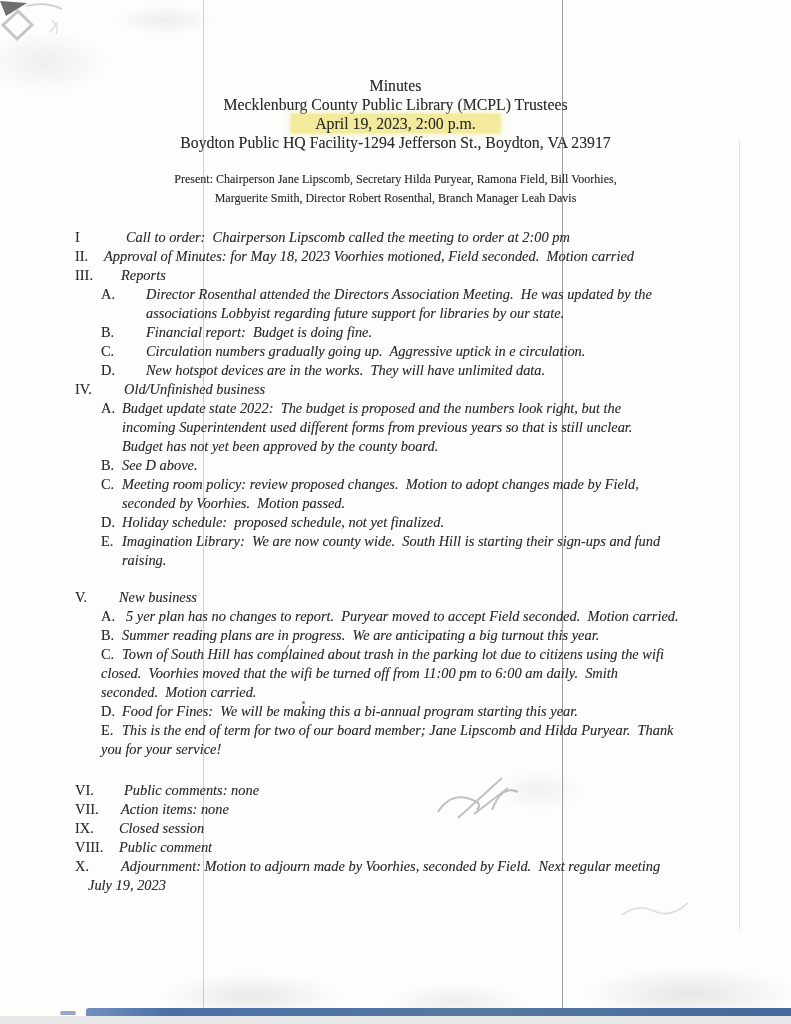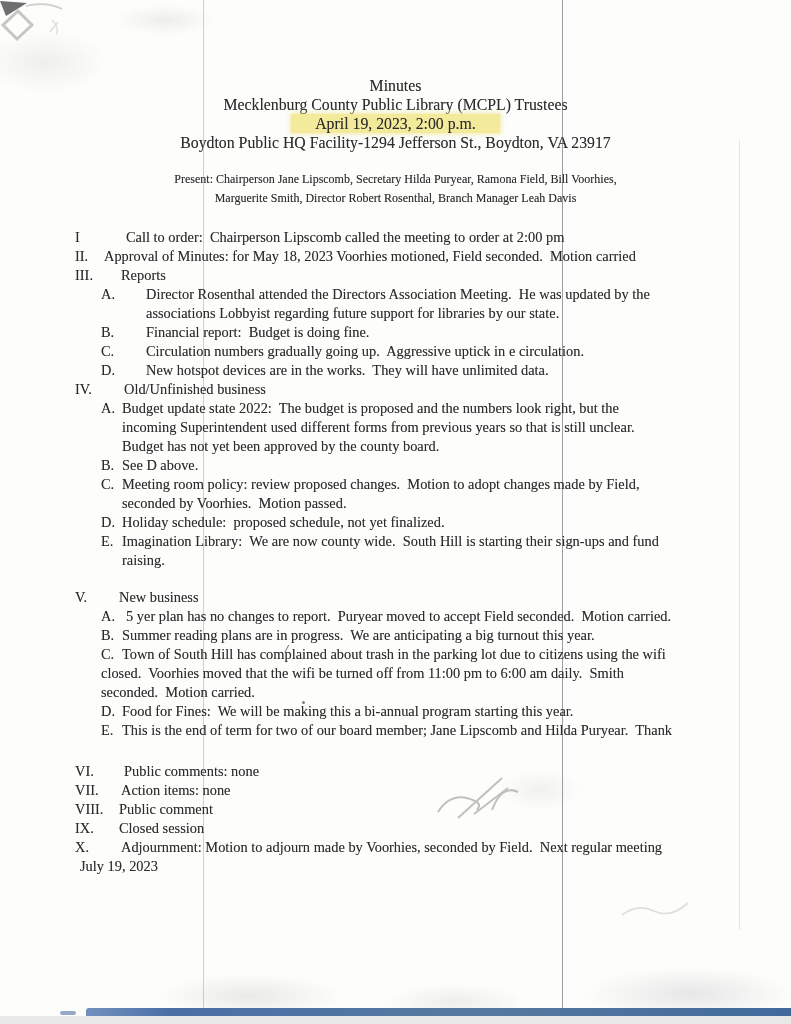--- a/index.html
+++ b/index.html
@@ -28,22 +28,22 @@
     padding:0 24px;
     box-shadow:0 0 5px 1px rgba(240,228,140,0.75);
     text-align:right;
   }
   .present{ margin-top:18px; text-align:center; font-size:12px; line-height:19px; }
 
   .bodylist{ margin-top:20px; padding-left:72px; font-size:14.4px; line-height:19px; }
   .row{ position:relative; white-space:pre; }
   .num{ position:absolute; left:3px; }
   .sub .num{ left:29px; }
-  .txt{ display:block; }
-  .t0{margin-left:8px} .t29{margin-left:29px} .t32{margin-left:32px}
+  .txt{ display:block;font-style:italic; }
+  .t0{margin-left:16px} .t29{margin-left:29px} .t32{margin-left:32px}
   .t47{margin-left:47px} .t49{margin-left:49px} .t50{margin-left:50px}
   .t52{margin-left:52px} .t54{margin-left:54px} .t74{margin-left:74px}
   .gap18{margin-top:18px} .gap16{margin-top:22px}
 
   
   .vline{ position:absolute; top:0; width:1px; pointer-events:none; }
   .vline1{ left:203px; height:1012px; background:rgba(148,170,166,0.50); }
   .vline2{ left:562px; height:1014px; background:rgba(92,102,106,0.62); }
   .vline3{ left:739px; top:140px; height:790px; background:rgba(135,145,142,0.22); }
   .corner-mark{ position:absolute; left:0; top:0; }
@@ -138,25 +138,26 @@
     <div class="row"><span class="txt t50">raising.</span></div>
 
     <div class="row gap18"><span class="num">V.</span><span class="txt t47">New business</span></div>
     <div class="row sub"><span class="num">A.</span><span class="txt t54">5 yer plan has no changes to report.  Puryear moved to accept Field seconded.  Motion carried.</span></div>
     <div class="row sub"><span class="num">B.</span><span class="txt t50">Summer reading plans are in progress.  We are anticipating a big turnout this year.</span></div>
     <div class="row sub"><span class="num">C.</span><span class="txt t50">Town of South Hill has complained about trash in the parking lot due to citizens using the wifi</span></div>
     <div class="row"><span class="txt t29">closed.  Voorhies moved that the wifi be turned off from 11:00 pm to 6:00 am daily.  Smith</span></div>
     <div class="row"><span class="txt t29">seconded.  Motion carried.</span></div>
     <div class="row sub"><span class="num">D.</span><span class="txt t50">Food for Fines:  We will be making this a bi-annual program starting this year.</span></div>
     <div class="row sub"><span class="num">E.</span><span class="txt t50">This is the end of term for two of our board member; Jane Lipscomb and Hilda Puryear.  Thank</span></div>
+    <div class="row"><span class="txt t29">you for your service!</span></div>
 
     <div class="row gap16"><span class="num">VI.</span><span class="txt t52">Public comments: none</span></div>
     <div class="row"><span class="num">VII.</span><span class="txt t49">Action items: none</span></div>
+    <div class="row"><span class="num">IX.</span><span class="txt t47">Closed session</span></div>
     <div class="row"><span class="num">VIII.</span><span class="txt t47">Public comment</span></div>
-    <div class="row"><span class="num">IX.</span><span class="txt t47">Closed session</span></div>
     <div class="row"><span class="num">X.</span><span class="txt t49">Adjournment: Motion to adjourn made by Voorhies, seconded by Field.  Next regular meeting</span></div>
     <div class="row"><span class="txt t0">July 19, 2023</span></div>
 
   </div>
 
   <div class="bottom-bar"></div>
   <div class="bottom-speck"></div>
 
 </div>
 

